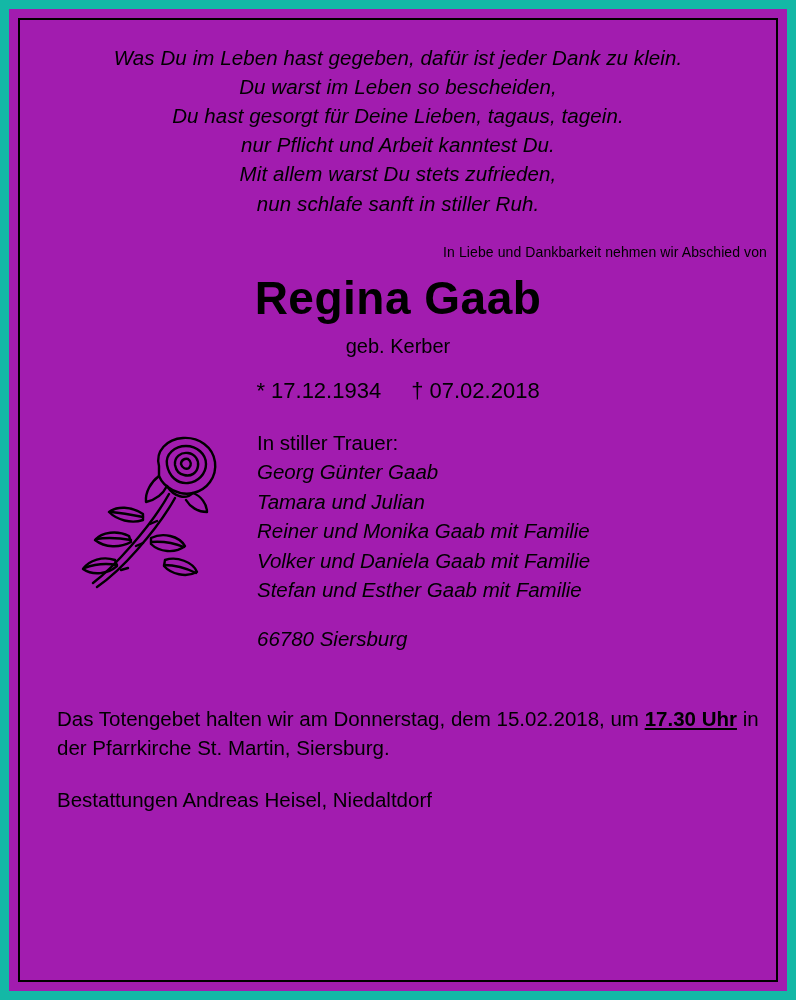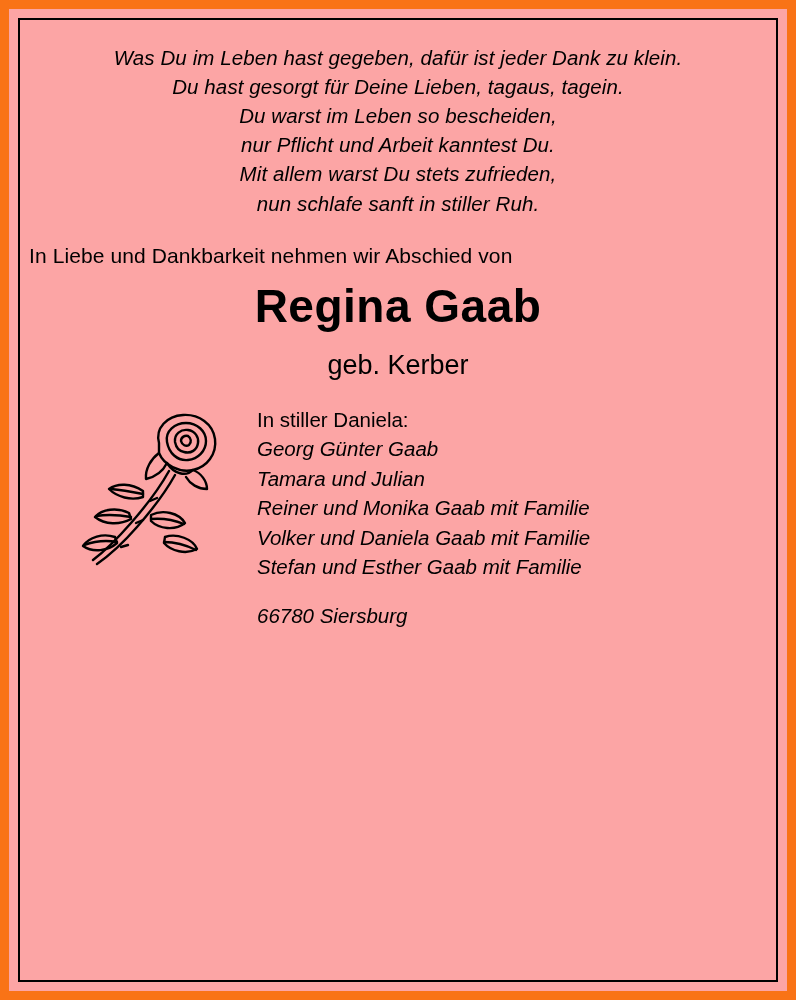--- a/index.html
+++ b/index.html
@@ -12,22 +12,22 @@
     height: 1000px;
     font-family: "Liberation Sans", sans-serif;
     color: #000000;
     overflow: hidden;
   }
   .obituary {
     position: relative;
     width: 796px;
     height: 1000px;
     box-sizing: border-box;
-    background: #fca5a5;
-    border: 9px solid #f97316;
+    background: #a21caf;
+    border: 9px solid #14b8a6;
   }
   .inner-frame {
     position: absolute;
     left: 9px;
     top: 9px;
     right: 9px;
     bottom: 9px;
     border: 2px solid #000000;
     box-sizing: border-box;
   }
@@ -46,38 +46,38 @@
     font-style: italic;
     font-size: 20.5px;
     line-height: 1.42;
     margin-top: 16px;
     letter-spacing: 0.1px;
   }
   .poem div { white-space: nowrap; }
 
   
   .intro {
-    text-align: left;
-    font-size: 21px;
+    text-align: right;
+    font-size: 14px;
     margin-top: 26px;
     letter-spacing: 0.1px;
   }
 
   
   .name {
     text-align: center;
     font-size: 46px;
     font-weight: bold;
     margin-top: 11px;
     letter-spacing: 0.5px;
   }
   .maiden {
     text-align: center;
-    font-size: 27px;
-    margin-top: 17px;
+    font-size: 20px;
+    margin-top: 10px;
   }
   .dates {
     text-align: center;
     font-size: 22px;
     margin-top: 20px;
   }
   .dates .birth { margin-right: 30px; }
 
   
   .mourners-wrap {
@@ -130,31 +130,34 @@
 </style>
 </head>
 <body>
 
 <div class="obituary">
   <div class="inner-frame"></div>
   <div class="content">
 
     <div class="poem">
       <div>Was Du im Leben hast gegeben, dafür ist jeder Dank zu klein.</div>
+      <div>Du warst im Leben so bescheiden,</div>
       <div>Du hast gesorgt für Deine Lieben, tagaus, tagein.</div>
-      <div>Du warst im Leben so bescheiden,</div>
       <div>nur Pflicht und Arbeit kanntest Du.</div>
       <div>Mit allem warst Du stets zufrieden,</div>
       <div>nun schlafe sanft in stiller Ruh.</div>
     </div>
 
     <div class="intro">In Liebe und Dankbarkeit nehmen wir Abschied von</div>
 
     <div class="name">Regina Gaab</div>
     <div class="maiden">geb. Kerber</div>
+    <div class="dates">
+      <span class="birth">* 17.12.1934</span><span class="death">† 07.02.2018</span>
+    </div>
 
     <div class="mourners-wrap">
 
       <div class="rose">
         <svg viewBox="0 0 190 200" width="190" height="200" xmlns="http://www.w3.org/2000/svg">
           <g fill="none" stroke="#000000" stroke-width="2.4" stroke-linecap="round" stroke-linejoin="round">
 
             <path d="M112 46 C108 31 120 19 136 18 C152 17 166 27 168 42 C170 57 160 70 146 73 C132 76 117 68 112 56 Z"></path>
             <path d="M120 45 C118 34 128 26 139 26 C150 26 159 34 159 44 C159 54 151 62 141 63 C130 64 122 56 120 45 Z"></path>
             <path d="M128 45 C127 37 134 32 141 33 C148 34 152 40 151 46 C150 53 144 57 137 55 C131 54 129 50 128 45 Z"></path>
@@ -182,28 +185,30 @@
             <path d="M117 145 C128 145 139 148 149 153"></path>
 
             <path d="M103 104 L110 101"></path>
             <path d="M89 126 L96 123"></path>
             <path d="M74 150 L81 148"></path>
           </g>
         </svg>
       </div>
 
       <div class="mourners">
-        <div class="heading">In stiller Daniela:</div>
+        <div class="heading">In stiller Trauer:</div>
         <div class="italic">Georg Günter Gaab</div>
         <div class="italic">Tamara und Julian</div>
         <div class="italic">Reiner und Monika Gaab mit Familie</div>
         <div class="italic">Volker und Daniela Gaab mit Familie</div>
         <div class="italic">Stefan und Esther Gaab mit Familie</div>
       </div>
 
       <div class="city">66780 Siersburg</div>
     </div>
 
-
-
+    <div class="para first"><span>Das Totengebet halten wir am Donnerstag, dem 15.02.2018, um </span><span class="underline-bold">17.30 Uhr</span><span> in der Pfarrkirche St. Martin, Siersburg.</span></div>
+
+
+    <div class="undertaker">Bestattungen Andreas Heisel, Niedaltdorf</div>
 
   </div>
 </div>
 
 </body></html>

